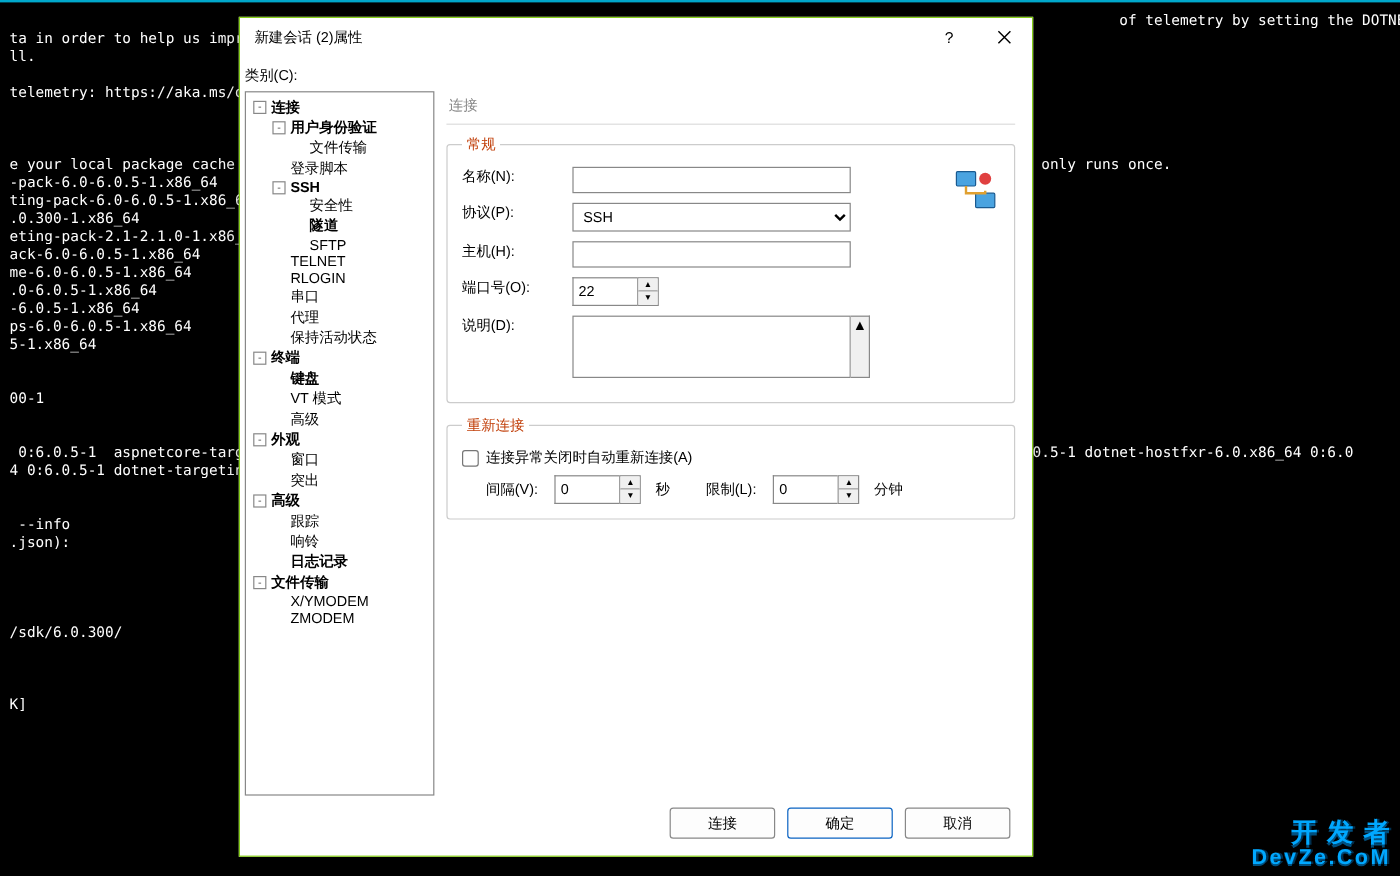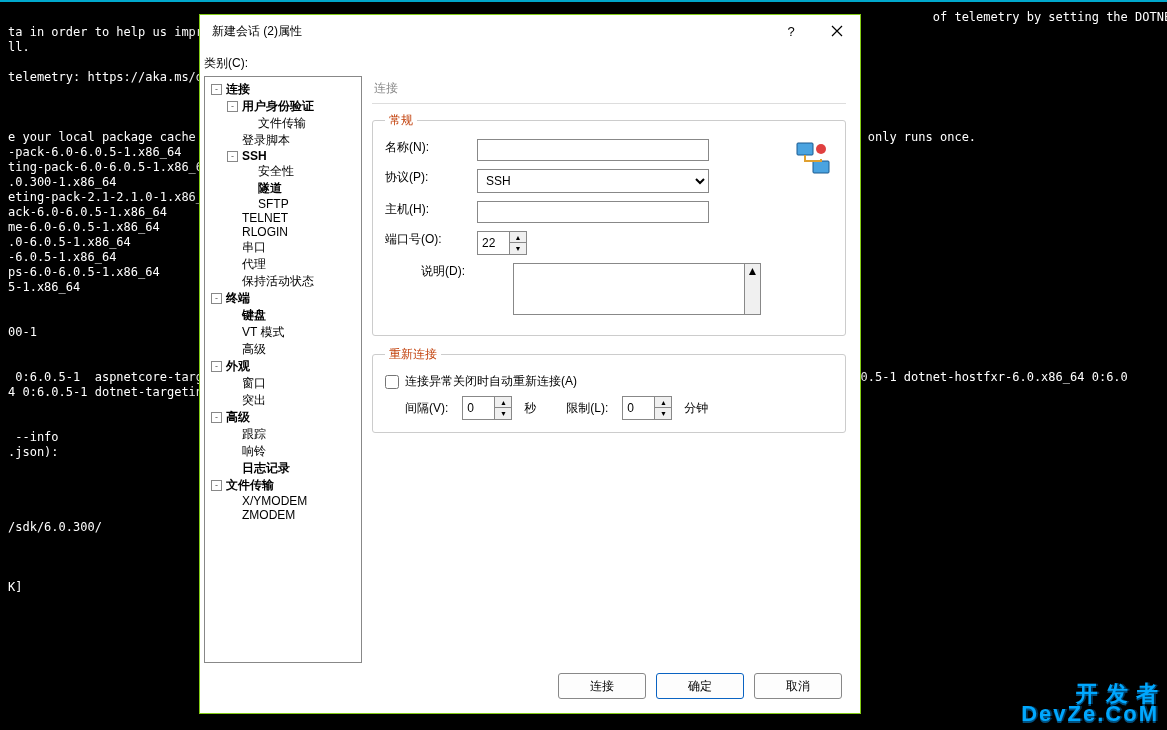--- a/index.html
+++ b/index.html
@@ -90,21 +90,21 @@
 .name-input {
   width: 232px;
   background: #0a63c2;
   color: #fff;
   border: 1px solid #888;
   border-bottom: 2px solid #0a63c2;
 }
 select { width: 232px; height: 24px; }
 .host-input { width: 232px; }
 .spinner { display:inline-flex; align-items:stretch; }
-.spinner input { width: 32px; border-right: none; }
+.spinner input { width: 54px; border-right: none; }
 .spinbtns { display:flex; flex-direction:column; border:1px solid #888; }
 .spinbtns div { width:16px; height:11px; font-size:7px; display:flex; align-items:center; justify-content:center; background:#f0f0f0; }
 .spinbtns div:first-child { border-bottom:1px solid #888; }
 textarea { width: 232px; height: 52px; resize: none; }
 .textarea-wrap { display:flex; }
 .textarea-wrap .sb { width:16px; border:1px solid #888; border-left:none; background:#f0f0f0; display:flex; align-items:flex-start; justify-content:center; }
 .chk-row { display:flex; align-items:center; gap:6px; margin-bottom:6px; }
 .chk-row input { width:14px; height:14px; }
 .inline-fields { display:flex; align-items:center; gap:10px; padding-left: 20px; }
 .inline-fields label { margin-right: 4px; }
@@ -131,21 +131,21 @@
   right: 8px; bottom: 6px;
   font-family: Arial, sans-serif;
   font-weight: 900;
   font-size: 22px;
   line-height: 20px;
   color: #00a8ff;
   text-shadow: 0 2px 0 #005080, 2px 0 0 #003050;
   text-align: right;
   letter-spacing: 1px;
 }
-.watermark .l2 { font-size: 22px; letter-spacing: 2px; }
+.watermark .l2 { font-size: 18px; letter-spacing: 2px; }
 </style>
 </head>
 <body>
 
 <div class="terminal"><span>                                                                                                                                of telemetry by setting the DOTNET_CLI_TELE</span>
 <span>ta in order to help us improv
 ll.
 
 telemetry: https://aka.ms/dot
 
@@ -332,21 +332,21 @@
                 <div class="field">
                   <span class="spinner">
                     <input type="text" value="22" style="">
                     <span class="spinbtns">
                         <div>▲</div>
                         <div>▼</div>
                       </span>
                   </span>
                 </div>
               </div>
-              <div class="form-row" style="align-items:flex-start;margin-left:36px;">
+              <div class="form-row" style="align-items:flex-start;">
                 <label>说明(D):</label>
                 <div class="field textarea-wrap">
                   <textarea style=""></textarea>
                   <div class="sb">▲</div>
                 </div>
               </div>
             </div>
             <div class="icon-net">
               <svg viewBox="0 0 40 40">
                 <rect x="4" y="4" width="16" height="12" rx="1" fill="#4aa3e0" stroke="#1a5a90"></rect>

